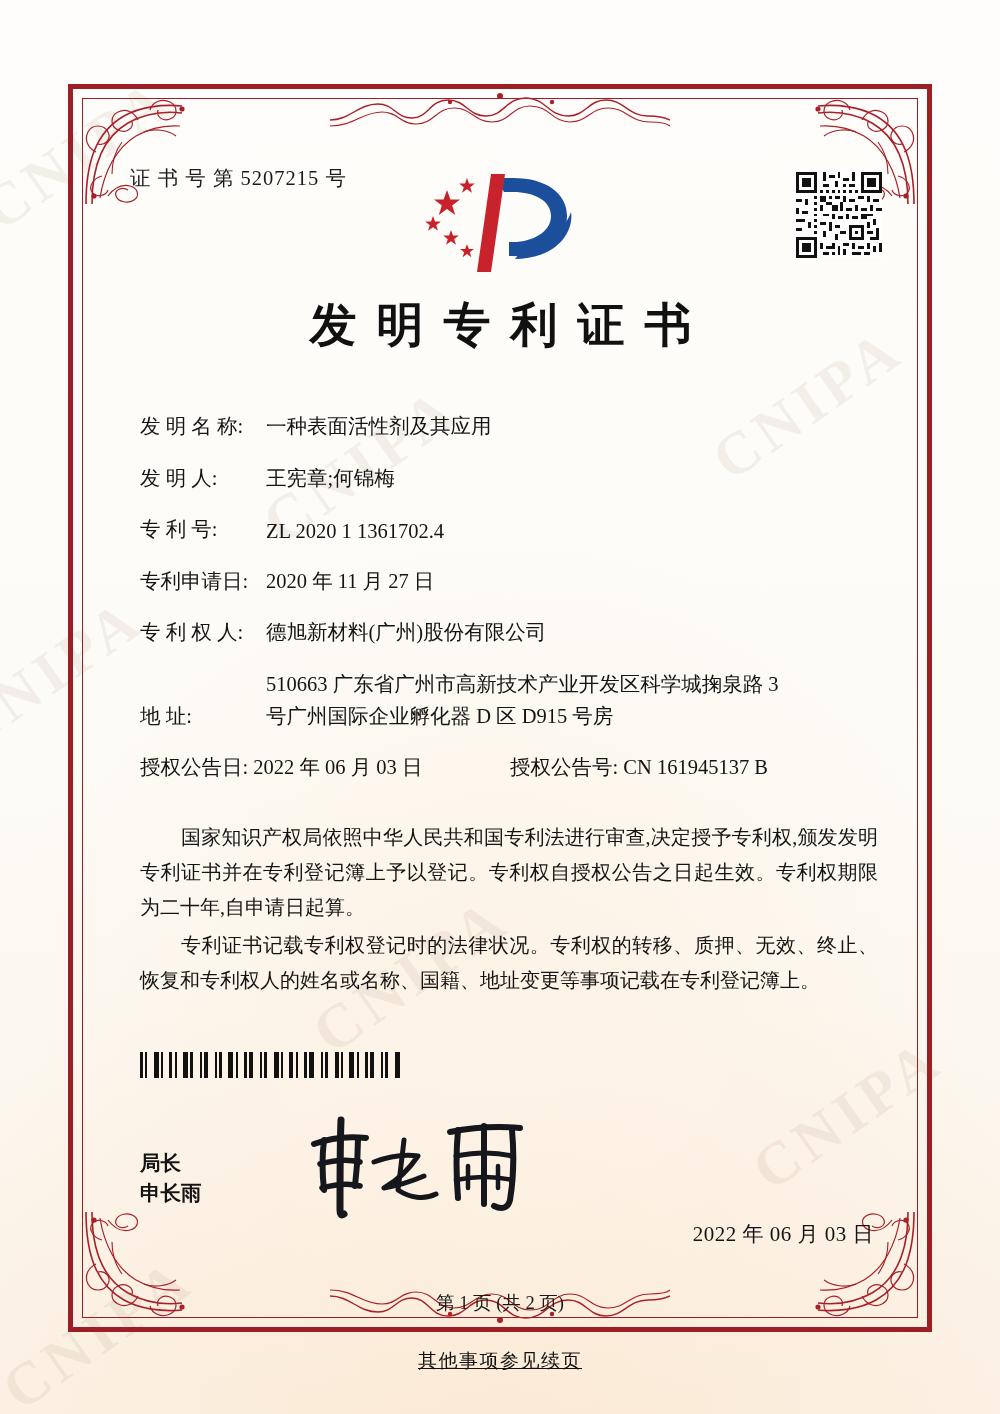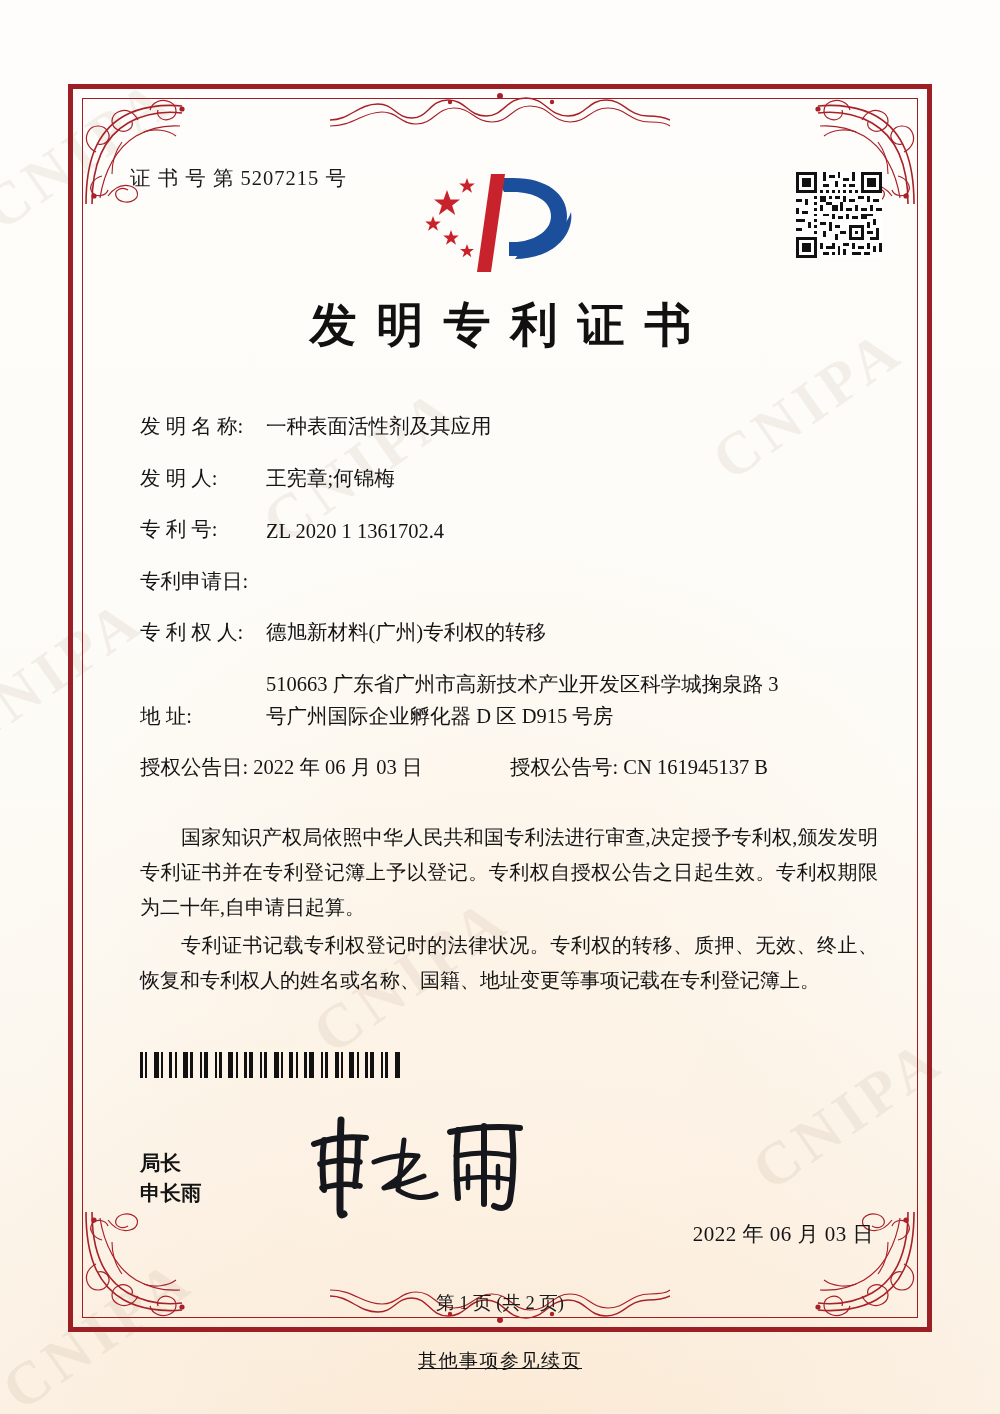--- a/index.html
+++ b/index.html
@@ -394,25 +394,26 @@
       <div class="val">王宪章;何锦梅</div>
     </div>
 
     <div class="row">
       <div class="lbl">专 利 号:</div>
       <div class="val">ZL 2020 1 1361702.4</div>
     </div>
 
     <div class="row">
       <div class="lbl">专利申请日:</div>
+      <div class="val">2020 年 11 月 27 日</div>
     </div>
 
     <div class="row">
       <div class="lbl">专 利 权 人:</div>
-      <div class="val">德旭新材料(广州)专利权的转移</div>
+      <div class="val">德旭新材料(广州)股份有限公司</div>
     </div>
 
     <div class="row">
       <div class="lbl">地 址:</div>
       <div class="val">
         <span>510663 广东省广州市高新技术产业开发区科学城掬泉路 3</span>
         <span class="sub">号广州国际企业孵化器 D 区 D915 号房</span>
       </div>
     </div>
 

